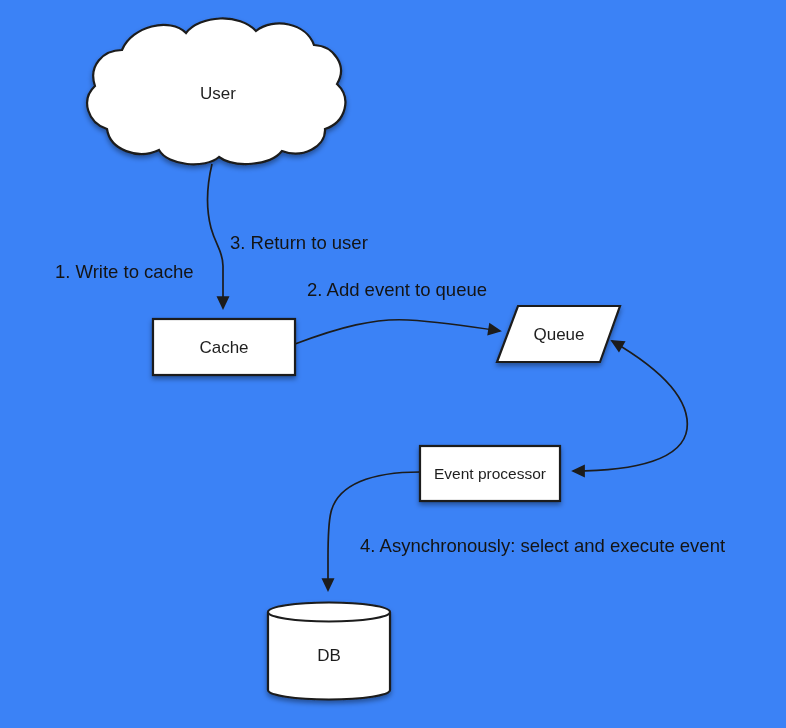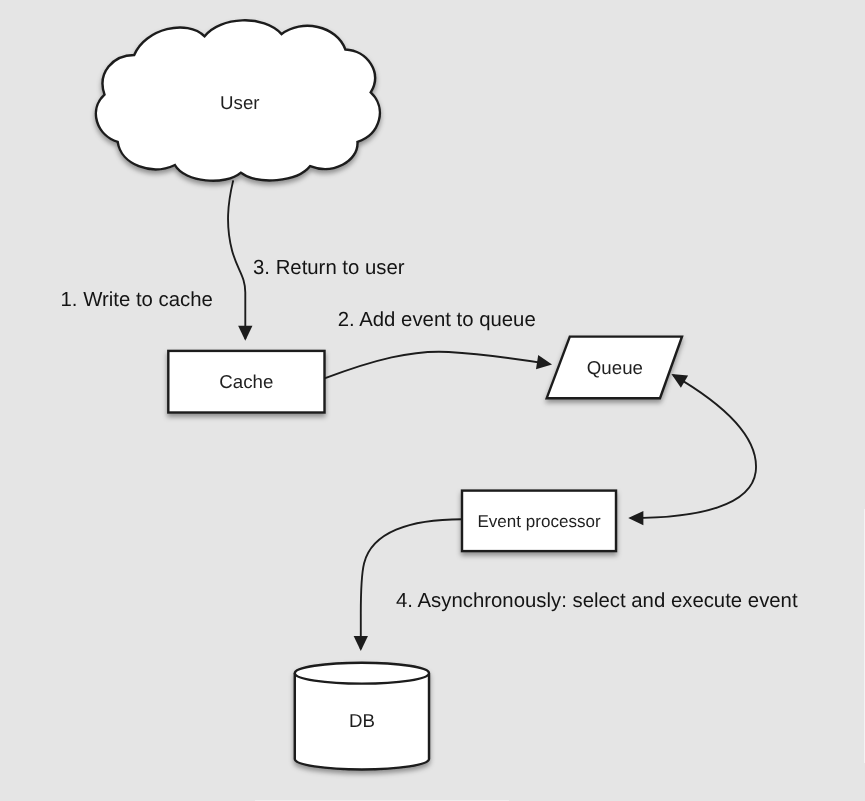--- a/index.html
+++ b/index.html
@@ -8,21 +8,21 @@
     background: #ffffff;
     width: 786px;
     height: 728px;
     overflow: hidden;
     font-family: "Liberation Sans", sans-serif;
   }
   .canvas {
     position: relative;
     width: 786px;
     height: 728px;
-    background: #e5e5e5;
+    background: #3b82f6;
   }
   svg { display: block; }
   .node-shape {
     fill: #ffffff;
     stroke: #1c1c1c;
     stroke-width: 2.2;
     filter: url(#softshadow);
   }
   .cyl-part {
     fill: #ffffff;

